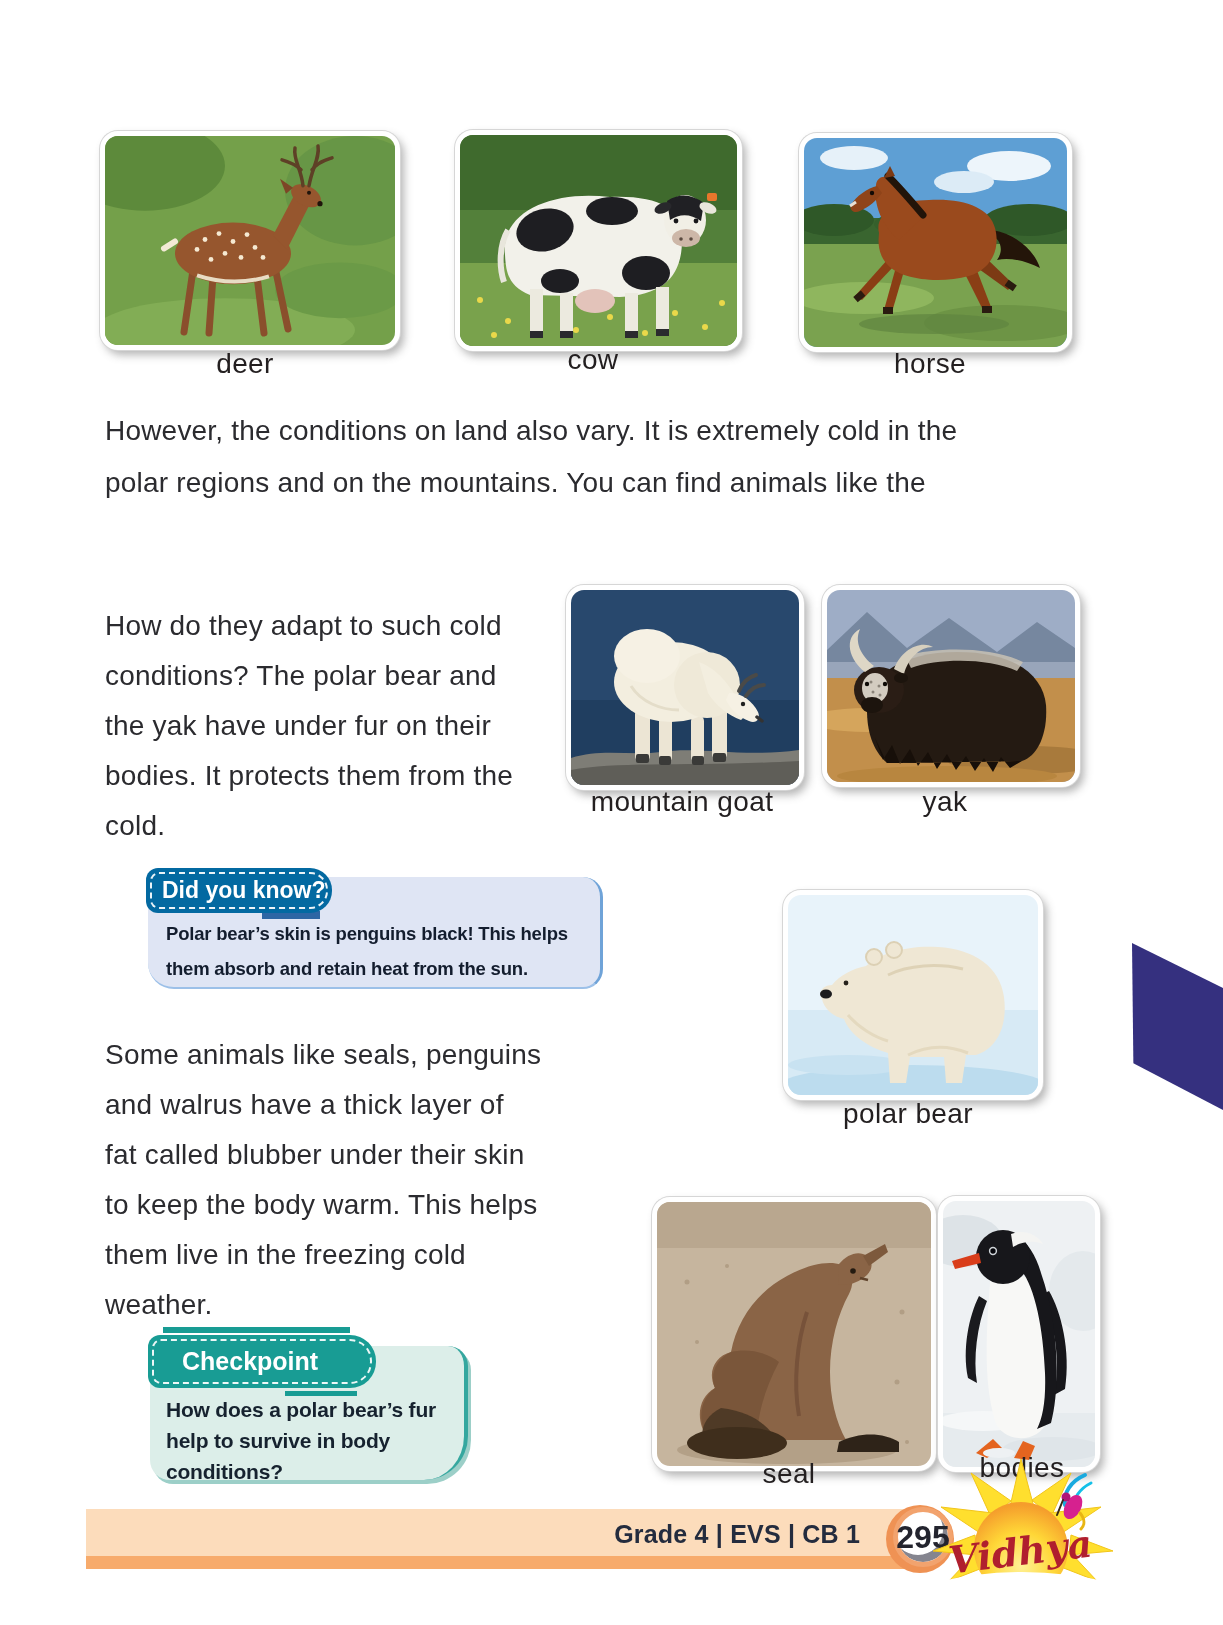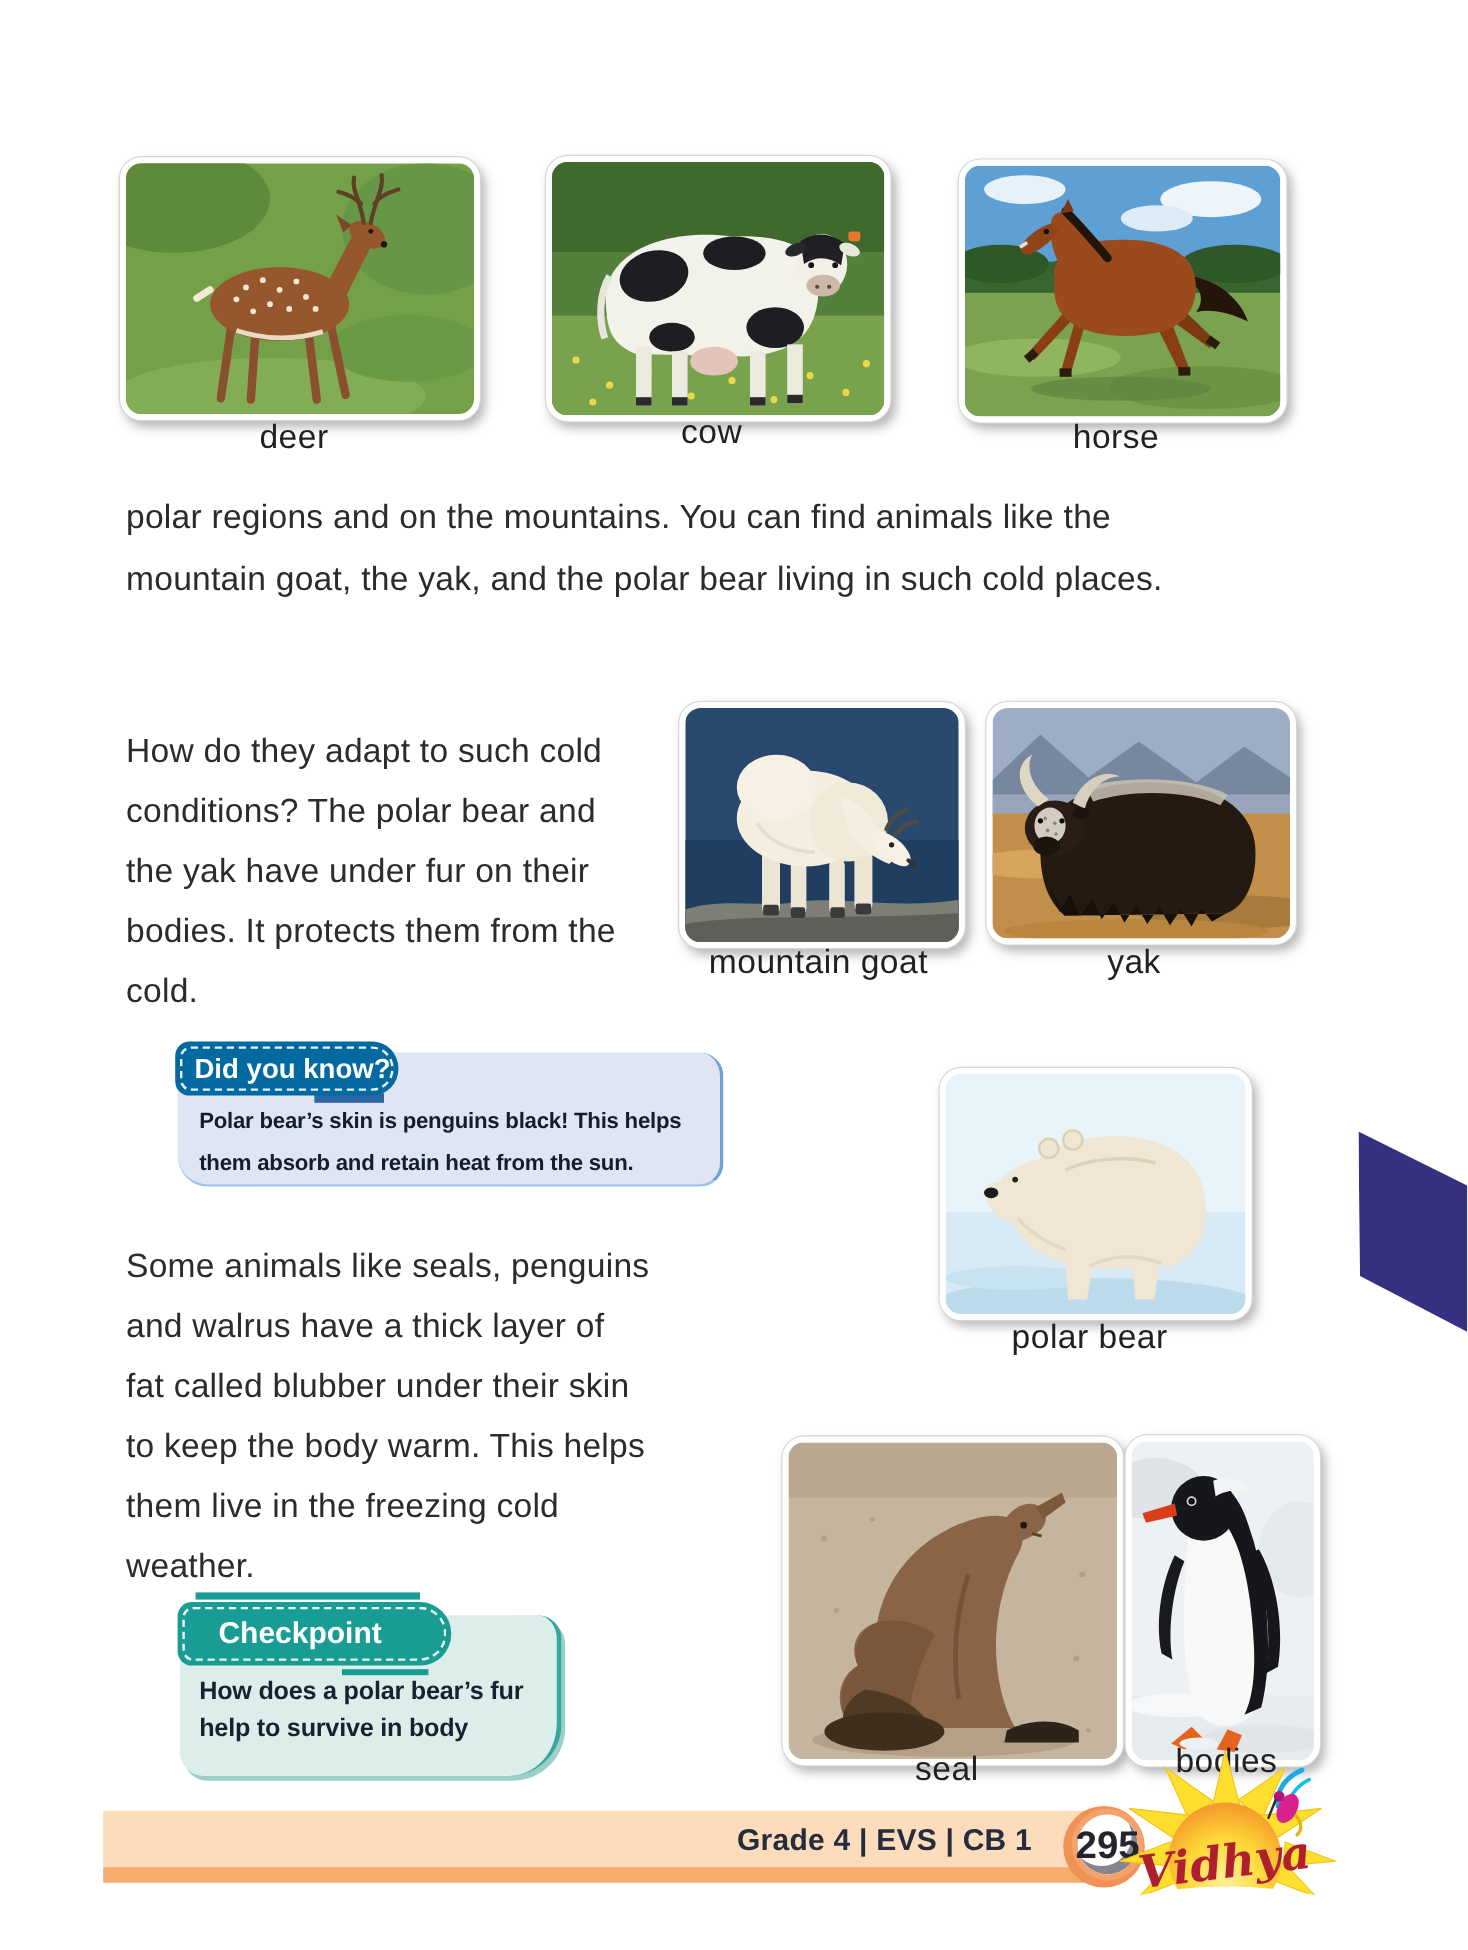--- a/index.html
+++ b/index.html
@@ -185,22 +185,22 @@
       <circle cx="68" cy="55" r="2.2" fill="#120a05"></circle>
       <path d="M52 64 l-6 4" stroke="#e8e2d6" stroke-width="3"></path>
     </svg>
   </figure>
 
   <div class="cap" style="left:245px;top:348px">deer</div>
   <div class="cap" style="left:593px;top:344px">cow</div>
   <div class="cap" style="left:930px;top:348px">horse</div>
 
   <div class="para lh52" style="left:105px;top:405px">
+    <div class="ln">However, the conditions on land also vary. It is extremely cold in the</div>
     <div class="ln">polar regions and on the mountains. You can find animals like the</div>
-    <div class="ln">mountain goat, the yak, and the polar bear living in such cold places.</div>
   </div>
 
   <div class="para lh50" style="left:105px;top:601px">
     <div class="ln">How do they adapt to such cold</div>
     <div class="ln">conditions? The polar bear and</div>
     <div class="ln">the yak have under fur on their</div>
     <div class="ln">bodies. It protects them from the</div>
     <div class="ln">cold.</div>
   </div>
 
@@ -362,20 +362,21 @@
   </figure>
 
   <div class="cap" style="left:789px;top:1458px">seal</div>
   <div class="cap" style="left:1022px;top:1452px">bodies</div>
 
   <div class="cp-line-top"></div>
   <div class="cp-body">
     <div class="cp-text">
       <div class="ln">How does a polar bear’s fur</div>
       <div class="ln">help to survive in body</div>
+      <div class="ln">conditions?</div>
     </div>
   </div>
   <div class="cp-header">
     <span>Checkpoint</span>
   </div>
   <div class="cp-line-bottom"></div>
 
   <div class="foot-bar"></div>
   <div class="foot-strip"></div>
   <div class="foot-course">Grade 4 | EVS | CB 1</div>

